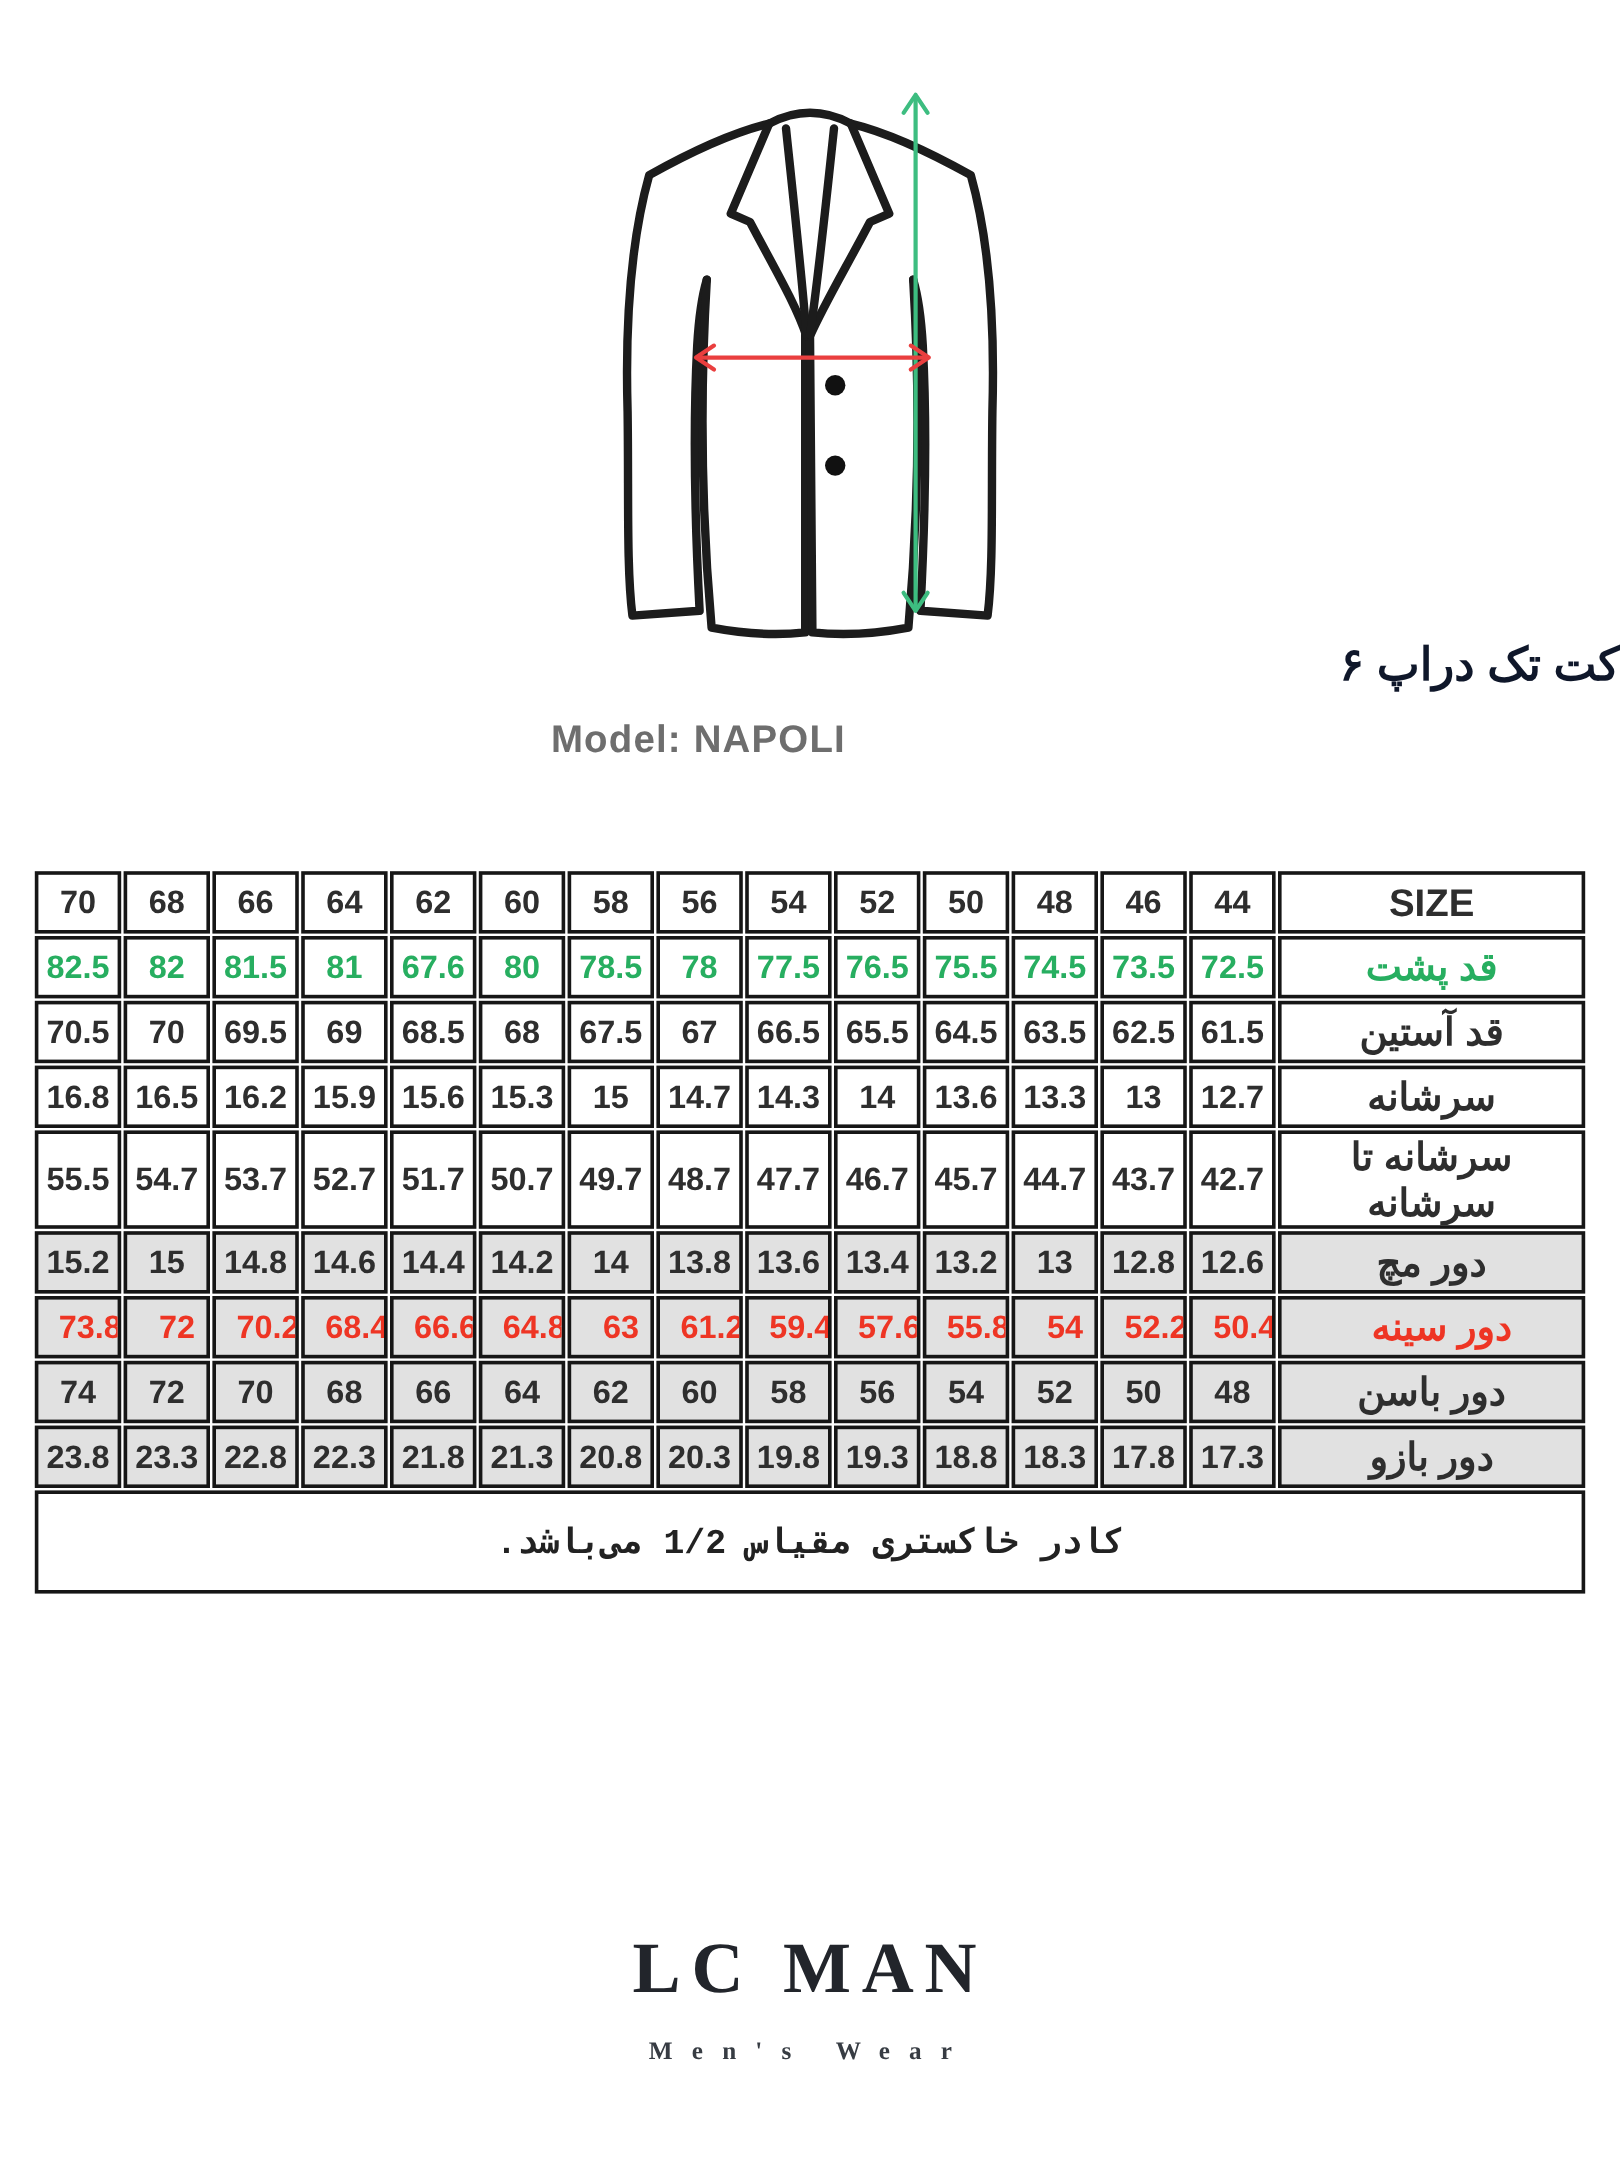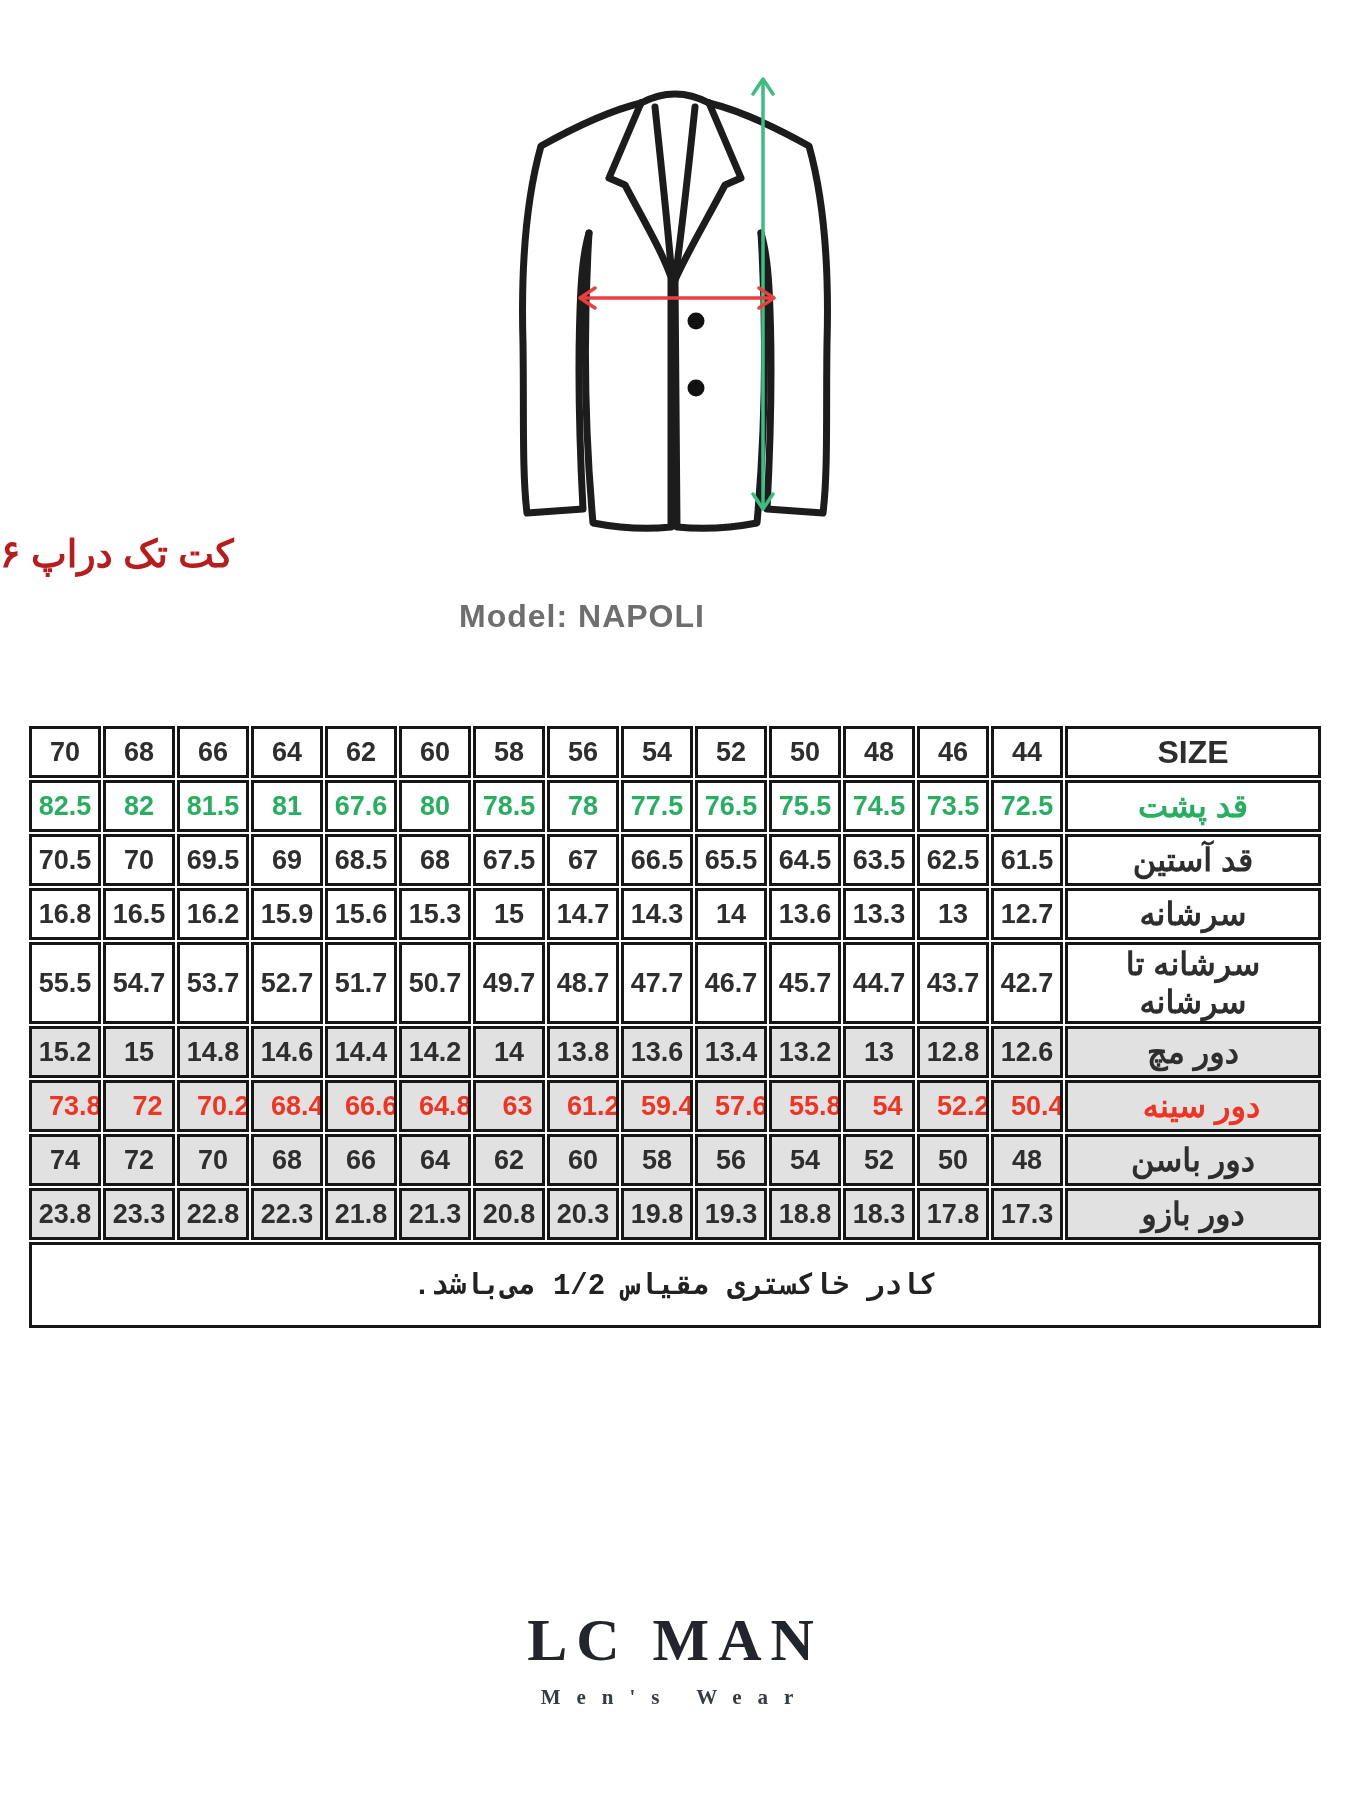--- a/index.html
+++ b/index.html
@@ -5,22 +5,22 @@
   html,body{margin:0;padding:0;}
   body{
     width:1350px;height:1800px;background:#ffffff;position:relative;
     font-family:"Liberation Sans", sans-serif;color:#2e2e2e;overflow:hidden;
   }
   
   .jacket-wrap{position:absolute;top:72px;left:505px;width:340px;height:462px;}
   .jacket-wrap svg{width:100%;height:100%;display:block;}
   
   .title-fa{
-    position:absolute;top:532px;left:0;width:1350px;text-align:left;
-    font-size:38px;font-weight:bold;color:#b91c1c;direction:rtl;
+    position:absolute;top:532px;left:0;width:1350px;text-align:right;
+    font-size:38px;font-weight:bold;color:#0f172a;direction:rtl;
   }
   .model-line{
     position:absolute;top:598px;left:0;width:1164px;text-align:center;
     font-size:32px;font-weight:bold;color:#6e6e6e;letter-spacing:1px;
   }
   
   .table-wrap{position:absolute;top:724px;left:27px;width:1296px;}
   table.size-chart{
     width:100%;border-collapse:separate;border-spacing:2px;
     table-layout:fixed;background:#ffffff;
@@ -38,21 +38,21 @@
   table.size-chart td.footer-cell{
     height:80px;font-size:29px;direction:rtl;background:#ffffff;color:#222;font-family:Liberation Mono, monospace;
   }
   
   .logo{position:absolute;top:1572px;left:0;width:1350px;text-align:center;}
   .logo-name{
     font-family:"Liberation Serif", serif;font-size:60px;line-height:1.1;
     letter-spacing:9px;color:#22252b;font-weight:bold;margin-top:35px;
   }
   .logo-sub{
-    margin-top:12px;font-family:"Liberation Serif", serif;font-size:21px;
+    margin-top:24px;font-family:"Liberation Serif", serif;font-size:21px;
     letter-spacing:16px;color:#373c43;font-weight:bold;
   }
 </style>
 </head>
 <body>
 
 <div class="jacket-wrap">
   <svg viewBox="0 0 340 460" xmlns="http://www.w3.org/2000/svg">
     <g fill="none" stroke="#1c1c1c" stroke-width="7" stroke-linecap="round" stroke-linejoin="round">
 

